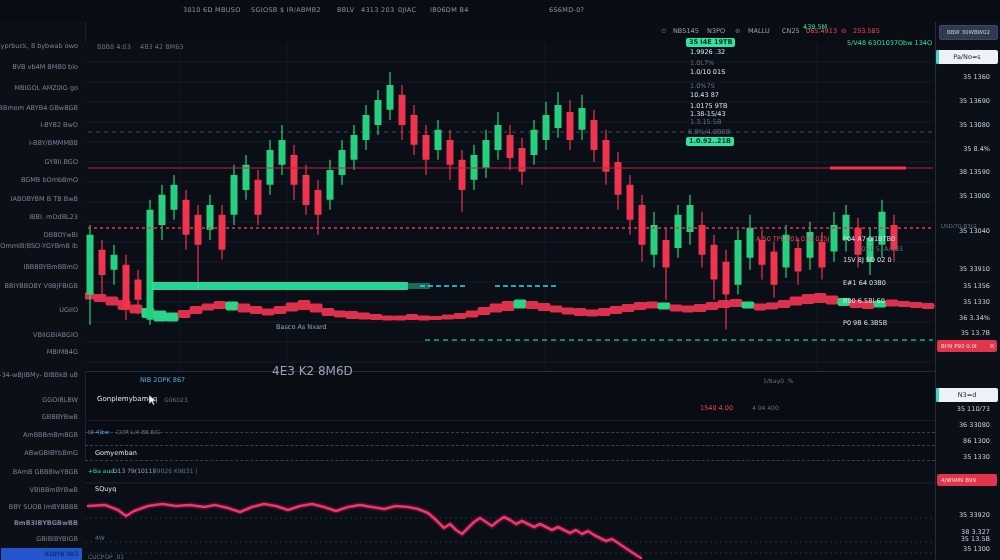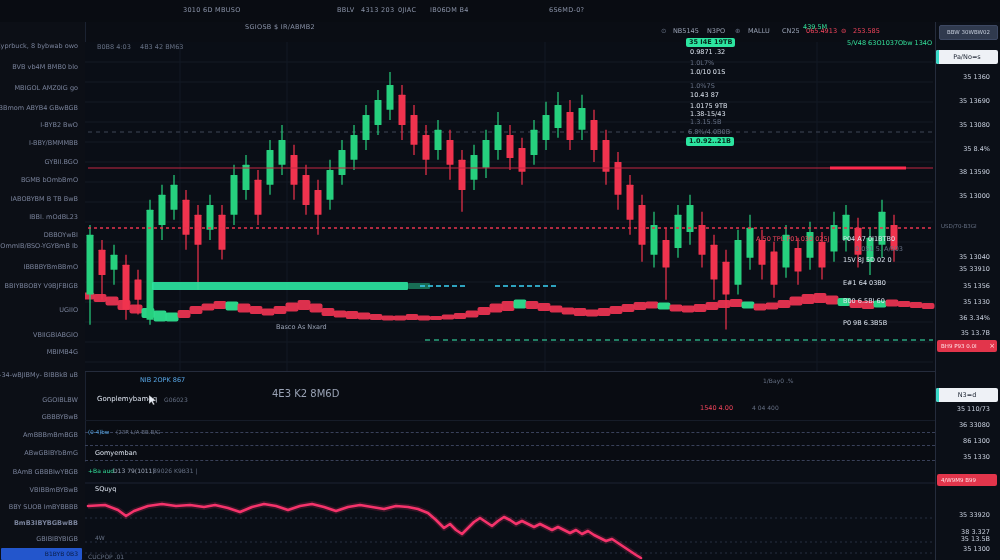--- a/index.html
+++ b/index.html
@@ -317,21 +317,21 @@
       <line x1="425" x2="933" y1="340" y2="340" stroke="#2fbf8f" stroke-width="1.5" stroke-dasharray="5 4" opacity="0.85"></line>
     </svg>
 
   <div class="sep-solid" style="top:371px"></div>
   <div class="sep-faint" style="top:420px"></div>
   <div class="sep-dash" style="top:432px"></div>
   <div class="sep-dash" style="top:445px"></div>
   <div class="sep-dash" style="top:460px"></div>
 
   <span class="abs c-cyan" style="left:140px;top:376px;font-size:6.5px">NIB 2OPK 867</span>
-  <span class="abs c-gray" style="left:272px;top:388px;font-size:10px">4E3 K2 8M6D</span>
+  <span class="abs c-gray" style="left:272px;top:364px;font-size:12px">4E3 K2 8M6D</span>
   <span class="abs c-dim" style="left:763px;top:377px;font-size:6px">1/Bay0 .%</span>
   <span class="abs c-white" style="left:97px;top:395px;font-size:7px">Gonplemybameq</span>
   <svg class="cursor-ic" width="8" height="10" viewBox="0 0 8 10">
     <polygon points="0,0 0,9 2.5,6.8 4.2,10 5.6,9.3 4,6.2 7,5.8" fill="#e8edf5" stroke="#222" stroke-width="0.4"></polygon>
   </svg>
   <span class="abs c-dim" style="left:164px;top:396px;font-size:6px">G06023</span>
   <span class="abs c-red" style="left:700px;top:404px;font-size:6.5px">1540 4.00</span>
   <span class="abs c-dim" style="left:752px;top:404px;font-size:6px">4 04 400</span>
   <span class="abs c-cyan" style="left:88px;top:429px;font-size:5.5px">(0-4)bw</span>
   <span class="abs c-dim" style="left:116px;top:429px;font-size:5.5px">(23R L/A   BB.B/G</span>
@@ -361,21 +361,21 @@
     <span>BH9 P93 0.0I</span>
     <span class="rp-x">×</span>
   </div>
   <div class="rp-red" id="rp-chip2" style="top: 474px;">
     <span>4/W9M9 B99</span>
   </div>
 
   <div class="ov" id="overlay">
       <span class="hm-item" style="left: 183px;">3010 6D</span>
       <span class="hm-item" style="left: 215px;">MBUSO</span>
-      <span class="hm-item" style="left: 245px; margin-top: 17px;">SGIOSB $ IR/ABMB2</span>
+      <span class="hm-item" style="left: 251px;">SGIOSB $ IR/ABMB2</span>
       <span class="hm-item" style="left: 337px;">BBLV</span>
       <span class="hm-item" style="left: 361px;">4313 203</span>
       <span class="hm-item" style="left: 398px;">0JIAC</span>
       <span class="hm-item" style="left: 430px;">IB06DM B4</span>
       <span class="hm-item" style="left: 549px;">6S6MD-0?</span>
       <span class="tbr-item c-dim" style="left: 661px;">⊙</span>
       <span class="tbr-item c-gray" style="left: 673px;">NB5145</span>
       <span class="tbr-item c-gray" style="left: 707px;">N3PO</span>
       <span class="tbr-item c-dim" style="left: 735px;">⊕</span>
       <span class="tbr-item c-gray" style="left: 748px;">MALLU</span>
@@ -406,21 +406,21 @@
       <span class="wl-item" style="top: 432px;">AmBBBmBmBGB</span>
       <span class="wl-item" style="top: 450px;">ABwGBIBYbBmG</span>
       <span class="wl-item" style="top: 469px;">BAmB GBBBIwYBGB</span>
       <span class="wl-item" style="top: 487px;">VBIBBmBYBwB</span>
       <span class="wl-item" style="top: 504px;">BBY SUOB ImBYBBBB</span>
       <span class="wl-item" style="top: 520px; font-weight: bold;">BmB3IBYBGBwBB</span>
       <span class="wl-item" style="top: 536px;">GBIBIBYBIGB</span>
       <span class="c-dim" style="left: 97px; top: 44px;">B0B8 4:03</span>
       <span class="c-dim" style="left: 140px; top: 44px;">4B3 42 BM63</span>
       <span class="c-chip" style="left: 686px; top: 38px;">35 I4E 19TB</span>
-      <span class="c-white" style="left: 690px; top: 49px;">0.9871 .32</span>
+      <span class="c-white" style="left: 690px; top: 49px;">1.9926 .32</span>
       <span class="c-dim" style="left: 690px; top: 60px;">1.0L7%</span>
       <span class="c-white" style="left: 690px; top: 69px;">1.0/10 01S</span>
       <span class="c-dim" style="left: 690px; top: 83px;">1.0%7S</span>
       <span class="c-white" style="left: 690px; top: 92px;">10.43 87</span>
       <span class="c-white" style="left: 690px; top: 103px;">1.0175 9TB</span>
       <span class="c-white" style="left: 690px; top: 111px;">1.38-15/43</span>
       <span class="c-dim" style="left: 690px; top: 119px;">1.3.15.5B</span>
       <span class="c-dim" style="left: 688px; top: 129px;">6.8%/4.0B0B</span>
       <span class="c-chip" style="left: 686px; top: 137px;">1.0.92..21B</span>
       <span class="c-green" style="left: 803px; top: 24px;">439 5M</span>
@@ -433,21 +433,21 @@
       <span class="c-white" style="left: 843px; top: 280px;">E#1 64 03B0</span>
       <span class="c-white" style="left: 843px; top: 298px; text-align: right;">B00 6.5BI 60</span>
       <span class="c-white" style="left: 843px; top: 320px;">P0 9B 6.3B5B</span>
       <span class="c-gray" style="left: 276px; top: 324px;">Basco As Nxard</span>
       <span class="rp-row" style="top: 74px;">35 1360</span>
       <span class="rp-row" style="top: 98px;">35 13690</span>
       <span class="rp-row" style="top: 122px;">35 13080</span>
       <span class="rp-row" style="top: 146px;">35 8.4%</span>
       <span class="rp-row" style="top: 169px;">38 13590</span>
       <span class="rp-row" style="top: 193px;">35 13000</span>
-      <span class="rp-row" style="top: 254px; margin-left: 8px;">35 13040</span>
+      <span class="rp-row" style="top: 228px; margin-left: 8px;">35 13040</span>
       <span class="rp-row" style="top: 266px;">35 33910</span>
       <span class="rp-row" style="top: 283px;">35 1356</span>
       <span class="rp-row" style="top: 299px;">35 1330</span>
       <span class="rp-row" style="top: 315px;">36 3.34%</span>
       <span class="rp-row" style="top: 330px;">35 13.7B</span>
       <span class="rp-row" style="top: 406px;">35 110/73</span>
       <span class="rp-row" style="top: 422px;">36 33080</span>
       <span class="rp-row" style="top: 438px;">86 1300</span>
       <span class="rp-row" style="top: 454px;">35 1330</span>
       <span class="rp-row" style="top: 494px; margin-top: 42px;">35 13.5B</span>

